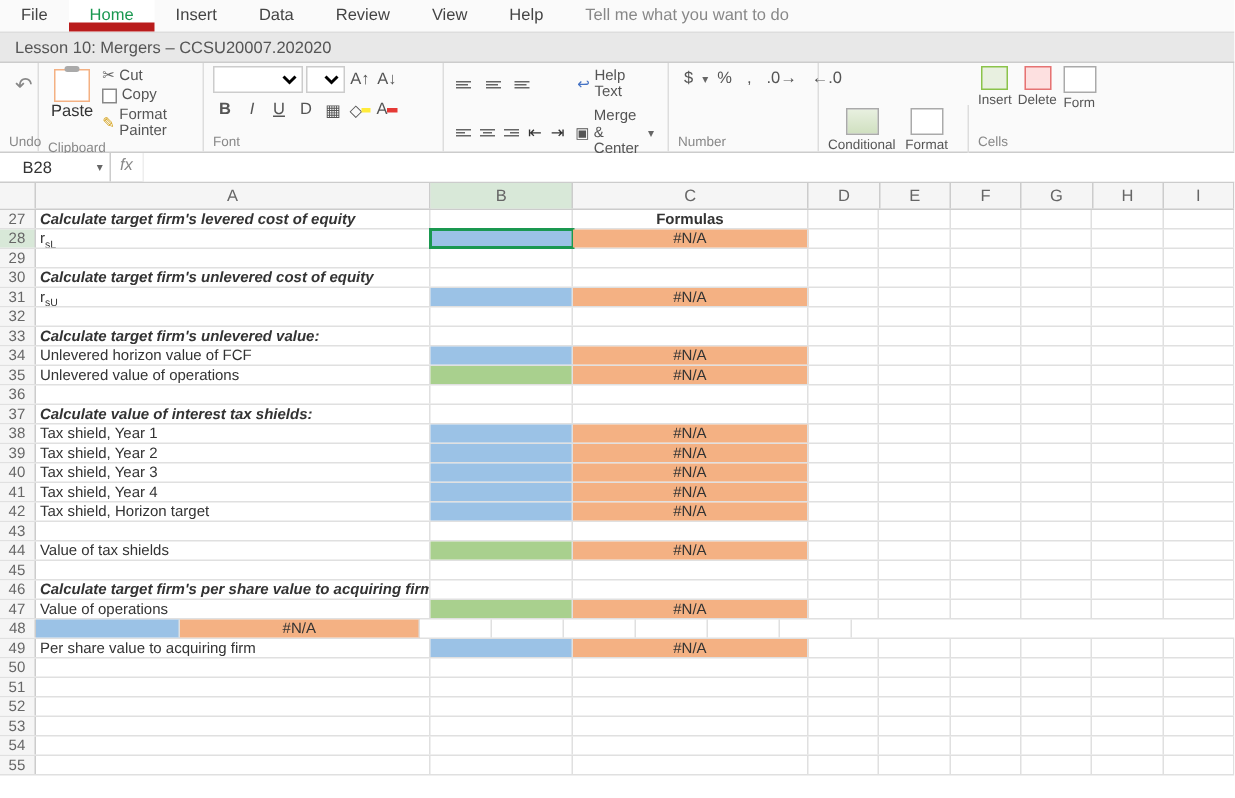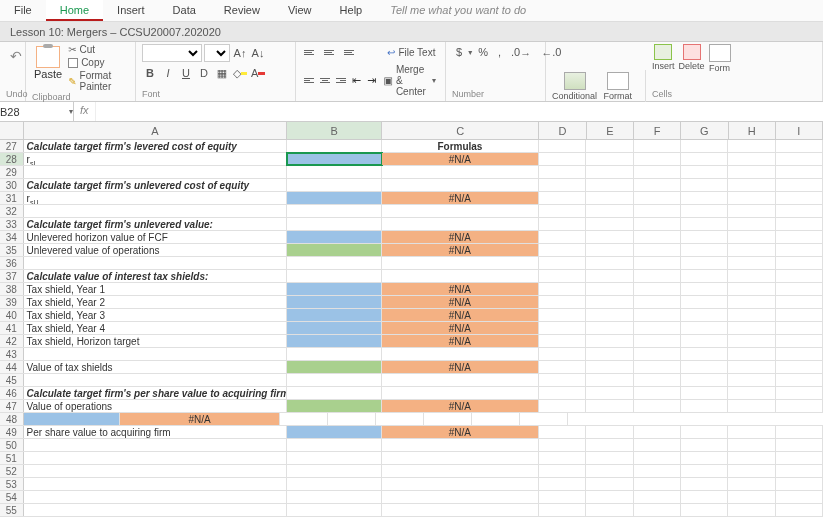--- a/index.html
+++ b/index.html
@@ -4,22 +4,22 @@
 <style>
 * { margin:0; padding:0; box-sizing:border-box; font-family:-apple-system,BlinkMacSystemFont,"Segoe UI",Arial,sans-serif; }
 body { background:#fff; font-size:11px; color:#333; width:823px; height:532px; overflow:hidden; position:relative; }
 
 
 .title-bar { background:#e8e8e8; height:20px; line-height:20px; padding:0 10px; font-size:11px; color:#555; position:absolute; top:22px; left:0; right:0; border-bottom:1px solid #ccc; }
 
 
 .menu-tabs { display:flex; height:22px; background:#fafafa; border-bottom:1px solid #ddd; font-size:11px; }
 .menu-tab { padding:4px 14px; cursor:pointer; color:#444; }
-.menu-tab.active { color:#1a9850; border-bottom:2px solid #b91c1c; background:#fff; }
-.tell-me { padding:4px 14px; color:#888; flex:1;font-style:italic; }
+.menu-tab.active { color:#1a9850; border-bottom:6px solid #b91c1c; background:#fff; }
+.tell-me { padding:4px 14px; color:#888; flex:1; }
 
 
 .ribbon { position:absolute; top:42px; left:0; right:0; height:60px; background:#fafafa; border-bottom:1px solid #ccc; display:flex; }
 .ribbon-group { border-right:1px solid #ddd; padding:2px 6px 0 6px; display:flex; flex-direction:column; justify-content:space-between; height:100%; }
 .ribbon-group-label { font-size:9px; color:#888; text-align:left; padding-bottom:2px; }
 .ribbon-content { display:flex; align-items:flex-start; gap:4px; flex:1; }
 .undo-group { width:26px; }
 .undo-icon { font-size:14px; color:#888; padding:4px; }
 .clipboard-group { width:110px; }
 .paste-btn { display:flex; flex-direction:column; align-items:center; padding:2px; }
@@ -59,21 +59,21 @@
 .cf-icon { width:22px; height:18px; background:linear-gradient(#e8f0e0,#d0e0c0); border:1px solid #aaa; }
 .ft-icon { width:22px; height:18px; background:#fff; border:1px solid #aaa; }
 
 .cells-group { flex:1; }
 .cell-btn { display:flex; flex-direction:column; align-items:center; font-size:9px; color:#555; gap:1px; cursor:pointer; }
 .insert-icon { width:18px; height:16px; background:#e8f0e0; border:1px solid #8bc34a; }
 .delete-icon { width:18px; height:16px; background:#fde0e0; border:1px solid #e57373; }
 
 
 .name-row { position:absolute; top:102px; left:0; right:0; height:20px; display:flex; border-bottom:1px solid #ccc; background:#fff; }
-.name-box { width:74px; border-right:1px solid #ccc; padding:2px 0; font-size:11px; display:flex; align-items:center; justify-content:space-between;gap:30px; }
+.name-box { width:74px; border-right:1px solid #ccc; padding:2px 15px; font-size:11px; display:flex; align-items:center; justify-content:space-between;gap:30px; }
 .fx-label { padding:2px 6px; font-style:italic; color:#888; font-size:11px; border-right:1px solid #eee; }
 .formula-input { flex:1; padding:2px 4px; border:none; font-size:11px; }
 
 
 .grid { position:absolute; top:122px; left:0; right:0; bottom:0; overflow:hidden; }
 .col-headers { display:flex; height:18px; background:#f5f5f5; border-bottom:1px solid #ccc; }
 .corner { width:24px; border-right:1px solid #ccc; background:#f5f5f5; }
 .col-h { border-right:1px solid #ccc; text-align:center; font-size:11px; color:#666; line-height:18px; }
 .col-A { width:268px; } .col-B { width:96px; } .col-C { width:160px; }
 .col-D,.col-E,.col-F,.col-G,.col-H,.col-I { width:48px; }
@@ -175,21 +175,21 @@
             <span class="align-line" style="width:10px"></span>
           </div>
         <div class="align-btn">
             <span class="align-line" style="width:10px"></span>
             <span class="align-line" style="width:8px"></span>
             <span class="align-line" style="width:10px"></span>
           </div>
         <div style="width:20px"></div>
         <div class="wrap-btn">
             <span class="wrap-icon">↩</span>
-            <span>File Text</span>
+            <span>Help Text</span>
           </div>
       </div>
       <div class="font-row">
         <div class="align-btn">
             <span class="align-line" style="width:10px"></span>
             <span class="align-line" style="width:6px"></span>
             <span class="align-line" style="width:10px"></span>
           </div>
         <div class="align-btn">
             <span class="align-line" style="width:10px"></span>

